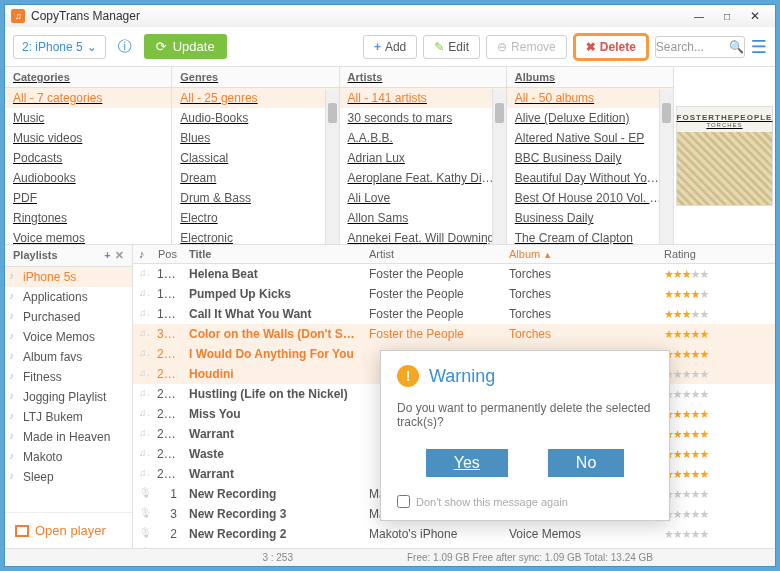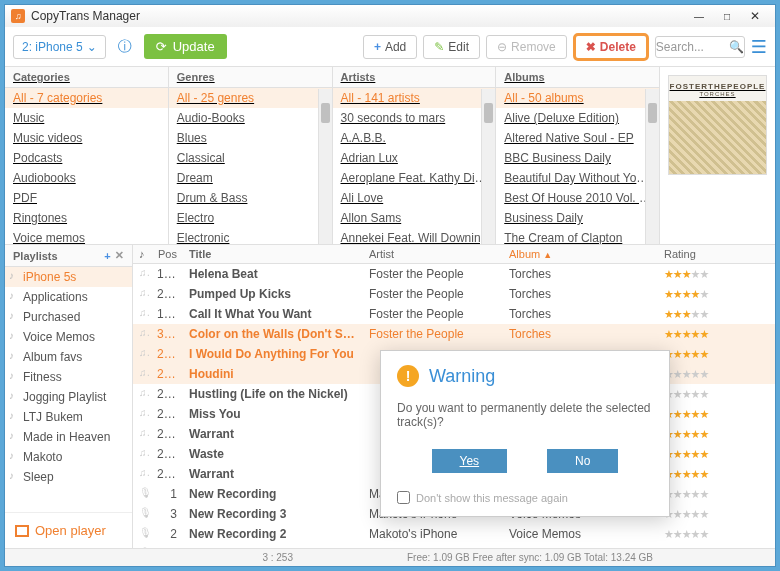--- a/index.html
+++ b/index.html
@@ -25,25 +25,25 @@
 .menu-icon { color: #3a8fd6; font-size: 18px; cursor: pointer; }
 .browsers { display: flex; height: 178px; border-bottom: 1px solid #e0e0e0; text-decoration: underline; }
 .browser { flex: 1; border-right: 1px solid #e0e0e0; display: flex; flex-direction: column; font-size: 12px; overflow: hidden; position: relative; }
 .browser:last-child { border-right: none; }
 .browser-head { padding: 4px 8px; color: #666; font-weight: bold; border-bottom: 1px solid #e0e0e0; background: #fafafa; font-size: 11px; }
 .browser .items { overflow: hidden; flex: 1; }
 .browser .item { padding: 3px 8px; color: #555; white-space: nowrap; overflow: hidden; text-overflow: ellipsis; }
 .browser .item.all { color: #f08030; background: #fdf0e4; }
 .browser .scrollbar { position: absolute; right: 0; top: 22px; bottom: 0; width: 14px; background: #f0f0f0; border-left: 1px solid #e0e0e0; }
 .browser .thumb { position: absolute; left: 2px; right: 2px; top: 14px; height: 20px; background: #c0c0c0; border-radius: 2px; }
-.albumart { width: 115px; padding: 8px; display: flex; align-items: flex-start; justify-content: center; }
+.albumart { width: 101px; padding: 8px; display: flex; align-items: center; justify-content: center; }
 .albumart img, .albumart .art { width: 100px; height: 100px; background: #f5f3ee; border: 1px solid #ddd; font-size: 8px; color: #5a5040; display: flex; flex-direction: column; align-items: center; justify-content: flex-start; letter-spacing: 1px; padding-top: 6px; }
 .lower { flex: 1; display: flex; overflow: hidden; }
 .sidebar { width: 128px; border-right: 1px solid #e0e0e0; font-size: 12px; display: flex; flex-direction: column; }
-.sidebar-head { padding: 4px 8px; color: #666; font-weight: bold; display: flex; align-items: center; border-bottom: 1px solid #e0e0e0; font-size: 11px; background: #fafafa; }
+.sidebar-head { padding: 4px 8px; color: #666; font-weight: bold; display: flex; border-bottom: 1px solid #e0e0e0; font-size: 11px; background: #fafafa; }
 .sidebar-head .add { margin-left: auto; color: #4a90e2; cursor: pointer; font-weight: bold; }
 .sidebar-head .close { color: #999; cursor: pointer; margin-left: 4px; }
 .sidebar .item { padding: 3px 8px 3px 18px; color: #555; white-space: nowrap; overflow: hidden; position: relative; }
 .sidebar .item.sel { color: #f08030; background: #fdf0e4; }
 .sidebar .item::before { content: "♪"; position: absolute; left: 4px; color: #bbb; font-size: 10px; }
 .openplayer { margin-top: auto; padding: 10px; color: #f08030; font-size: 13px; display: flex; align-items: center; gap: 6px; cursor: pointer; border-top: 1px solid #eee; }
 .openplayer .pic { width: 14px; height: 12px; border: 2px solid #f08030; }
 .tracks { flex: 1; display: flex; flex-direction: column; overflow: hidden; position: relative; }
 .thead { display: flex; font-size: 11px; color: #666; border-bottom: 1px solid #e0e0e0; background: #fafafa; }
 .thead > div, .trow > div { padding: 3px 6px; overflow: hidden; white-space: nowrap; text-overflow: ellipsis; }
@@ -57,21 +57,21 @@
 .stars { color: #f5a623; font-size: 11px; letter-spacing: -1px; }
 .stars .grey { color: #ccc; }
 .statusbar { height: 18px; background: #f5f5f5; border-top: 1px solid #e0e0e0; font-size: 10px; color: #888; display: flex; align-items: center; padding: 0 8px; }
 .statusbar .center { flex: 1; text-align: center; }
 .dialog { position: absolute; top: 345px; left: 375px; width: 290px; background: #fff; border: 1px solid #ccc; box-shadow: 0 4px 20px rgba(0,0,0,.2); font-size: 12px; }
 .dialog .dtop { display: flex; align-items: center; gap: 10px; padding: 14px 16px 8px; }
 .dialog .warnicon { width: 22px; height: 22px; background: #f5a623; border-radius: 50%; color: #fff; display: flex; align-items: center; justify-content: center; font-weight: bold; font-size: 14px; }
 .dialog .dtitle { font-size: 18px; color: #3a8fd6; }
 .dialog .dmsg { padding: 6px 16px 14px; color: #666; }
 .dialog .dbtns { display: flex; justify-content: center; gap: 40px; padding: 6px 16px 12px; }
-.dialog .dbtn { background: #4a90c0; color: #fff; padding: 5px 28px; cursor: pointer; font-size: 12px; }
+.dialog .dbtn { background: #4a90c0; color: #fff; padding: 5px 28px; cursor: pointer; font-size: 16px; }
 .dialog .dbtn.yes { text-decoration: underline; }
 .dialog .dcheck { padding: 6px 16px 12px; color: #aaa; display: flex; align-items: center; gap: 6px; font-size: 11px; }
 .dialog .dcheck input { accent-color: #999; }
 </style>
 </head>
 <body>
 
 <div class="window">
   <div class="titlebar">
     <div class="title-icon">♫</div>
@@ -227,21 +227,21 @@
           <div class="trow">
             <div class="c-icon">♫</div>
             <div class="c-pos">197</div>
             <div class="c-title">Helena Beat</div>
             <div class="c-artist">Foster the People</div>
             <div class="c-album">Torches</div>
             <div class="c-rating"><span class="stars">★★★<span class="grey">★★</span></span></div>
           </div>
           <div class="trow">
             <div class="c-icon">♫</div>
-            <div class="c-pos">295</div>
+            <div class="c-pos">198</div>
             <div class="c-title">Pumped Up Kicks</div>
             <div class="c-artist">Foster the People</div>
             <div class="c-album">Torches</div>
             <div class="c-rating"><span class="stars">★★★★<span class="grey">★</span></span></div>
           </div>
           <div class="trow">
             <div class="c-icon">♫</div>
             <div class="c-pos">199</div>
             <div class="c-title">Call It What You Want</div>
             <div class="c-artist">Foster the People</div>

